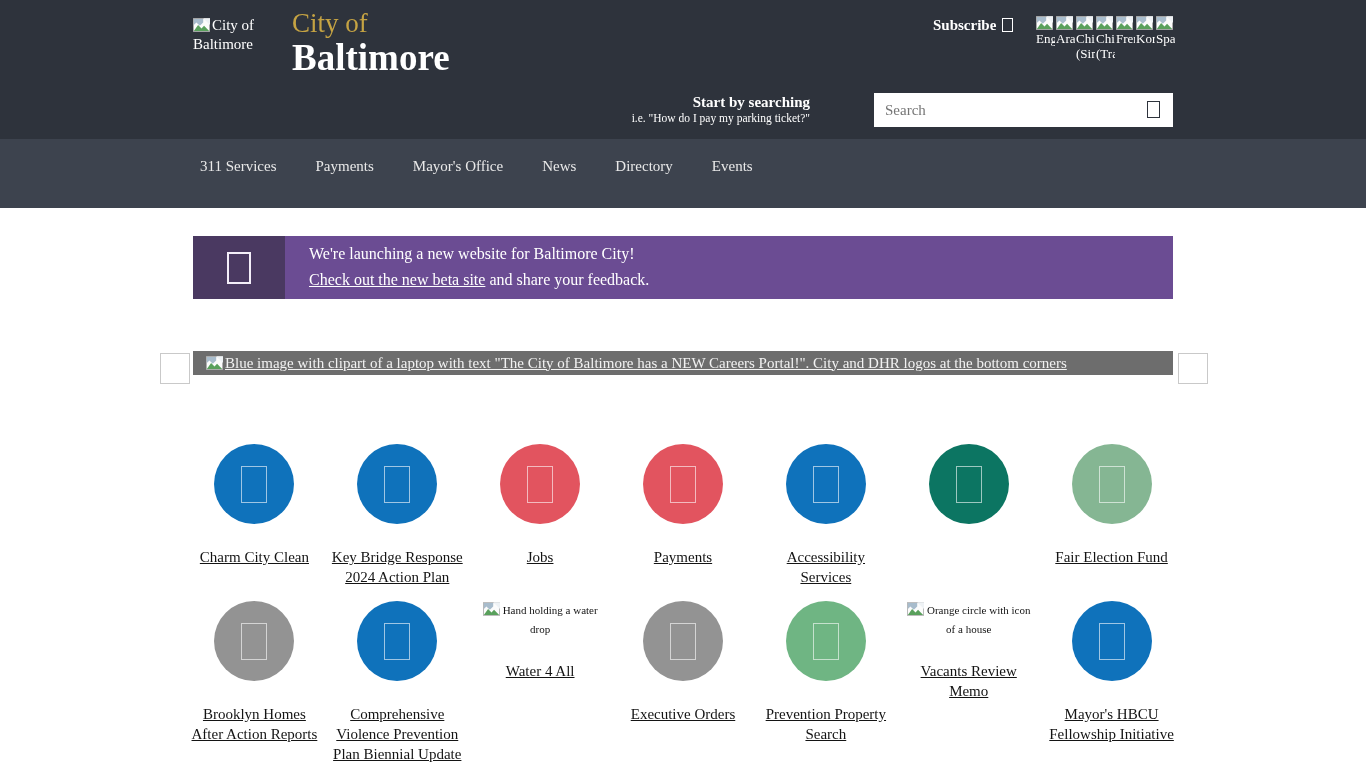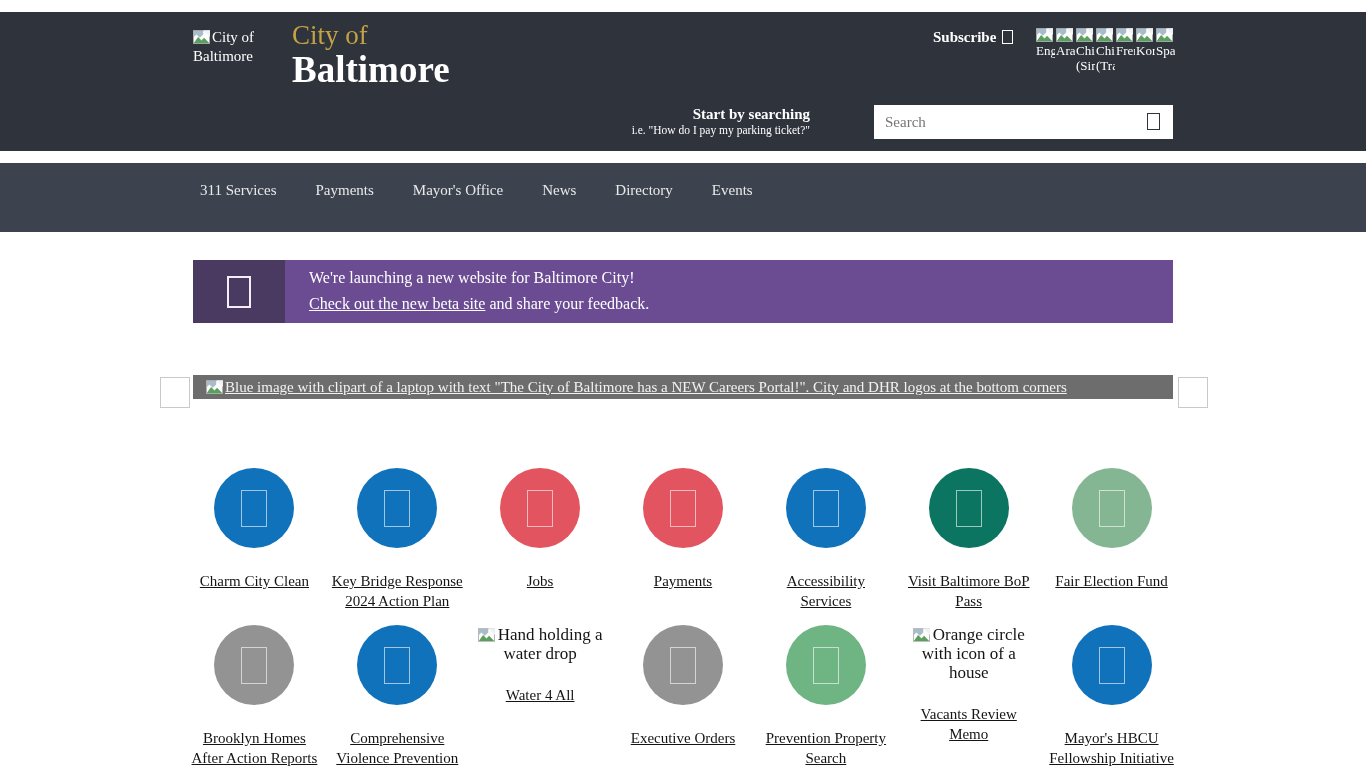--- a/index.html
+++ b/index.html
@@ -1,21 +1,21 @@
 <!DOCTYPE html>
 <html style="--gold: #c5a343; --header_bg: #2e333c; --nav_bg: #3d434e; --banner_purple: #6b4c93; --banner_purple_dark: #4a3961; --carousel_bar: #6d6d6d;"><head>
 <meta charset="utf-8">
 <style>
   * { box-sizing: border-box; margin: 0; padding: 0; }
   html, body { background: #ffffff; }
   body {
     width: 1366px; height: 768px; overflow: hidden;
     font-family: "Liberation Serif", "DejaVu Serif", serif;
   }
-  .container { width: 980px; margin: 12px auto; position: relative; }
+  .container { width: 980px; margin: 0 auto; position: relative; }
 
   
   .site-header { background: var(--header_bg, #2e333c); height: 139px; position: relative; }
   .header-inner { height: 139px; }
   .logo-broken {
     position: absolute; left: 0; top: 16px; width: 64px;
     color: #fff; font-size: 15px; line-height: 19px; text-decoration: none;
     cursor: pointer;
   }
   .logo-broken .bimg { vertical-align: -2px; margin-right: 2px; }
@@ -104,21 +104,21 @@
     width: 80px; height: 80px; border-radius: 50%;
     display: flex; align-items: center; justify-content: center;
     margin-bottom: 23px; cursor: pointer;
   }
   .tofu-circle { width: 26px; height: 37px; color: rgba(255,255,255,0.6); }
   .tile-label {
     color: #141414; font-size: 15px; line-height: 20px;
     text-decoration: underline; cursor: pointer;
   }
   .tile-alt {
-    color: #141414; font-size: 17px; line-height: 19px; text-decoration: none;
+    color: #141414; font-size: 11px; line-height: 19px; text-decoration: none;
     margin-bottom: 22px; cursor: pointer; display: inline;
   }
   .tile-alt .bimg { vertical-align: -2px; margin-right: 3px; }
 
   .bimg { width: 17px; height: 14px; }
 </style>
 </head>
 <body>
 
 <header class="site-header">
@@ -259,21 +259,20 @@
       <div class="tile">
         <a class="circle" style="background: rgb(15, 114, 187);">
           <span class="tofu tofu-circle"></span>
         </a>
         <a class="tile-label">Accessibility Services</a>
       </div>
       <div class="tile">
         <a class="circle" style="background: rgb(12, 117, 98);">
           <span class="tofu tofu-circle"></span>
         </a>
-        <a class="tile-label">Visit Baltimore BoP Pass</a>
       </div>
       <div class="tile">
         <a class="circle" style="background: rgb(133, 182, 147);">
           <span class="tofu tofu-circle"></span>
         </a>
         <a class="tile-label">Fair Election Fund</a>
       </div>
       <div class="tile">
         <a class="circle" style="background: rgb(147, 147, 147);">
           <span class="tofu tofu-circle"></span>

